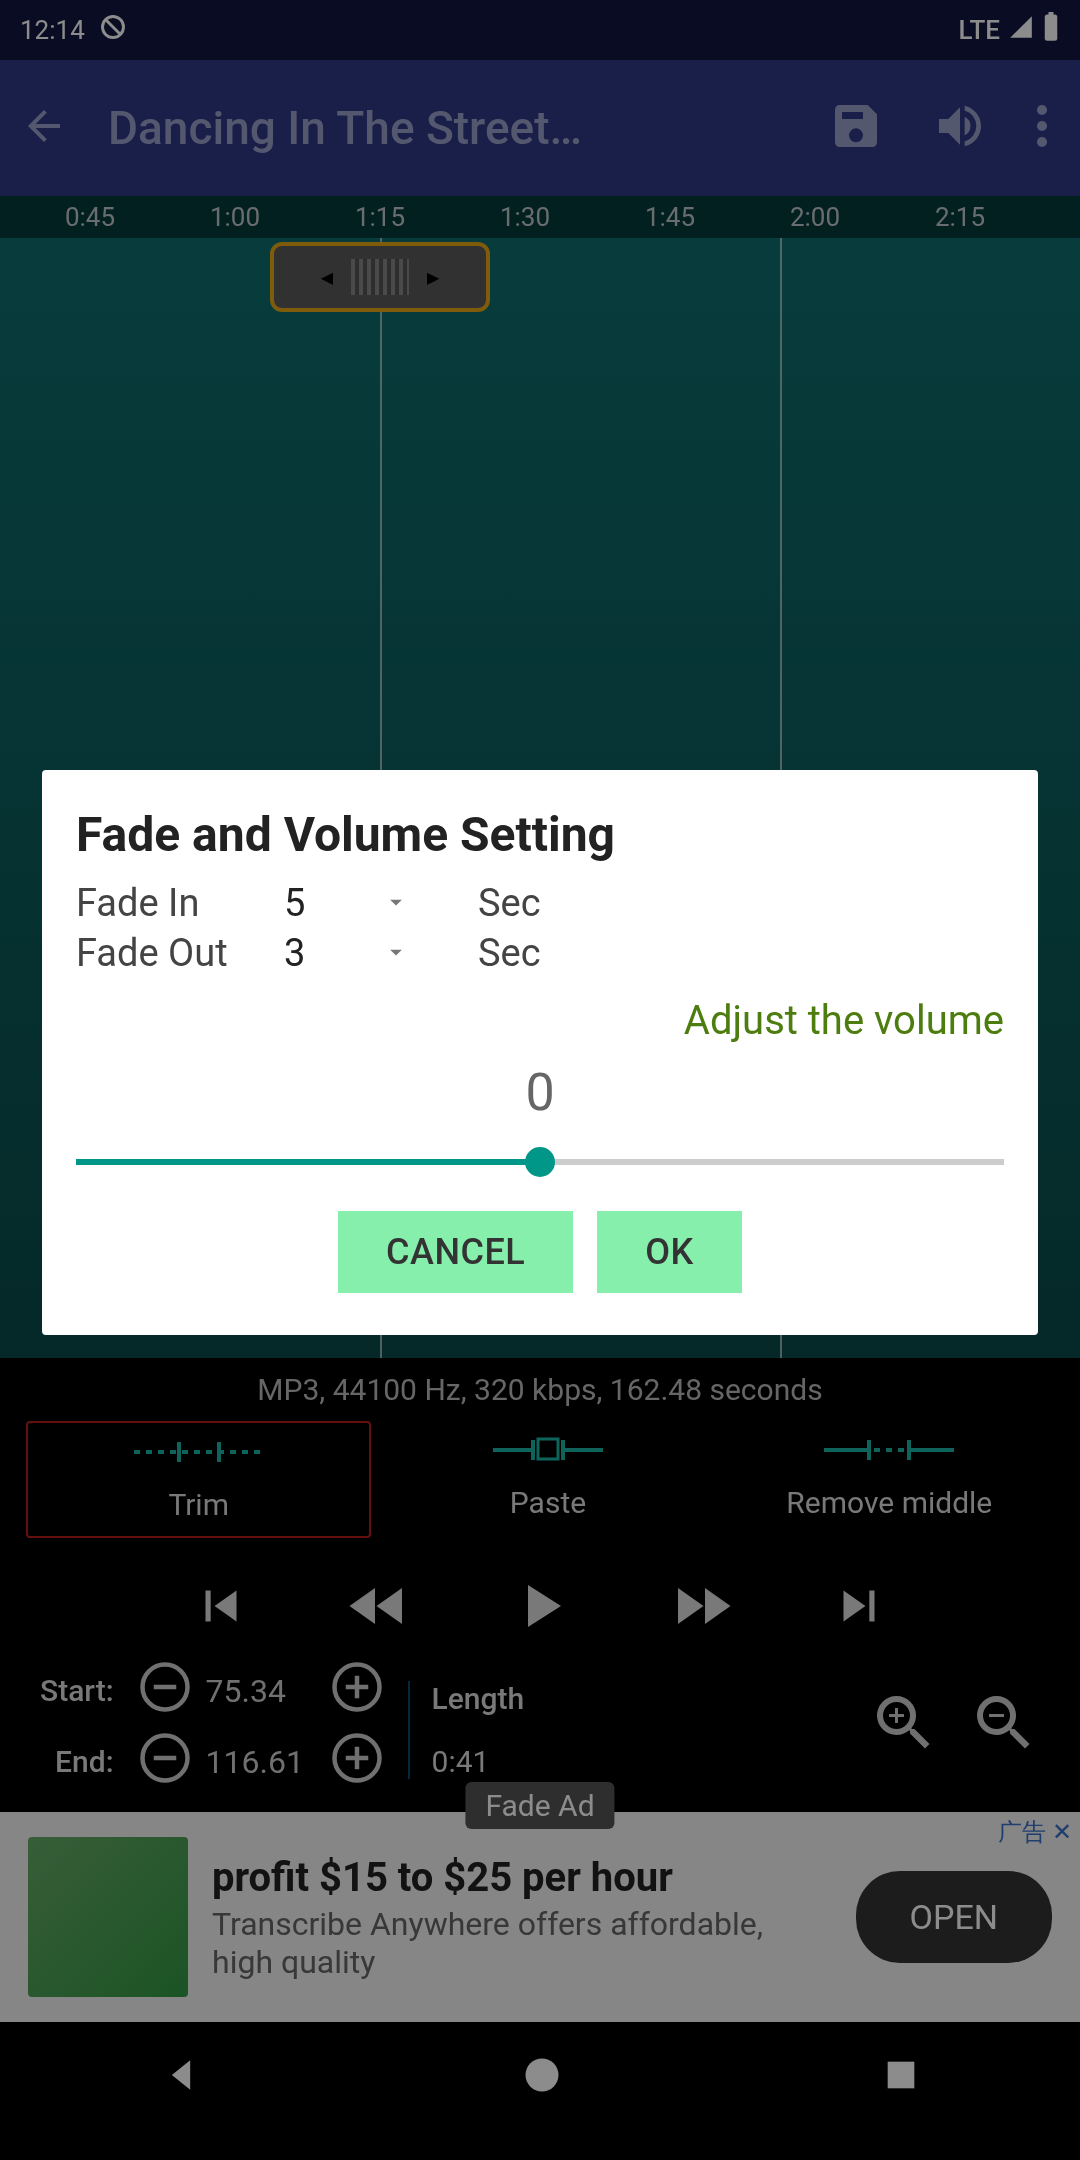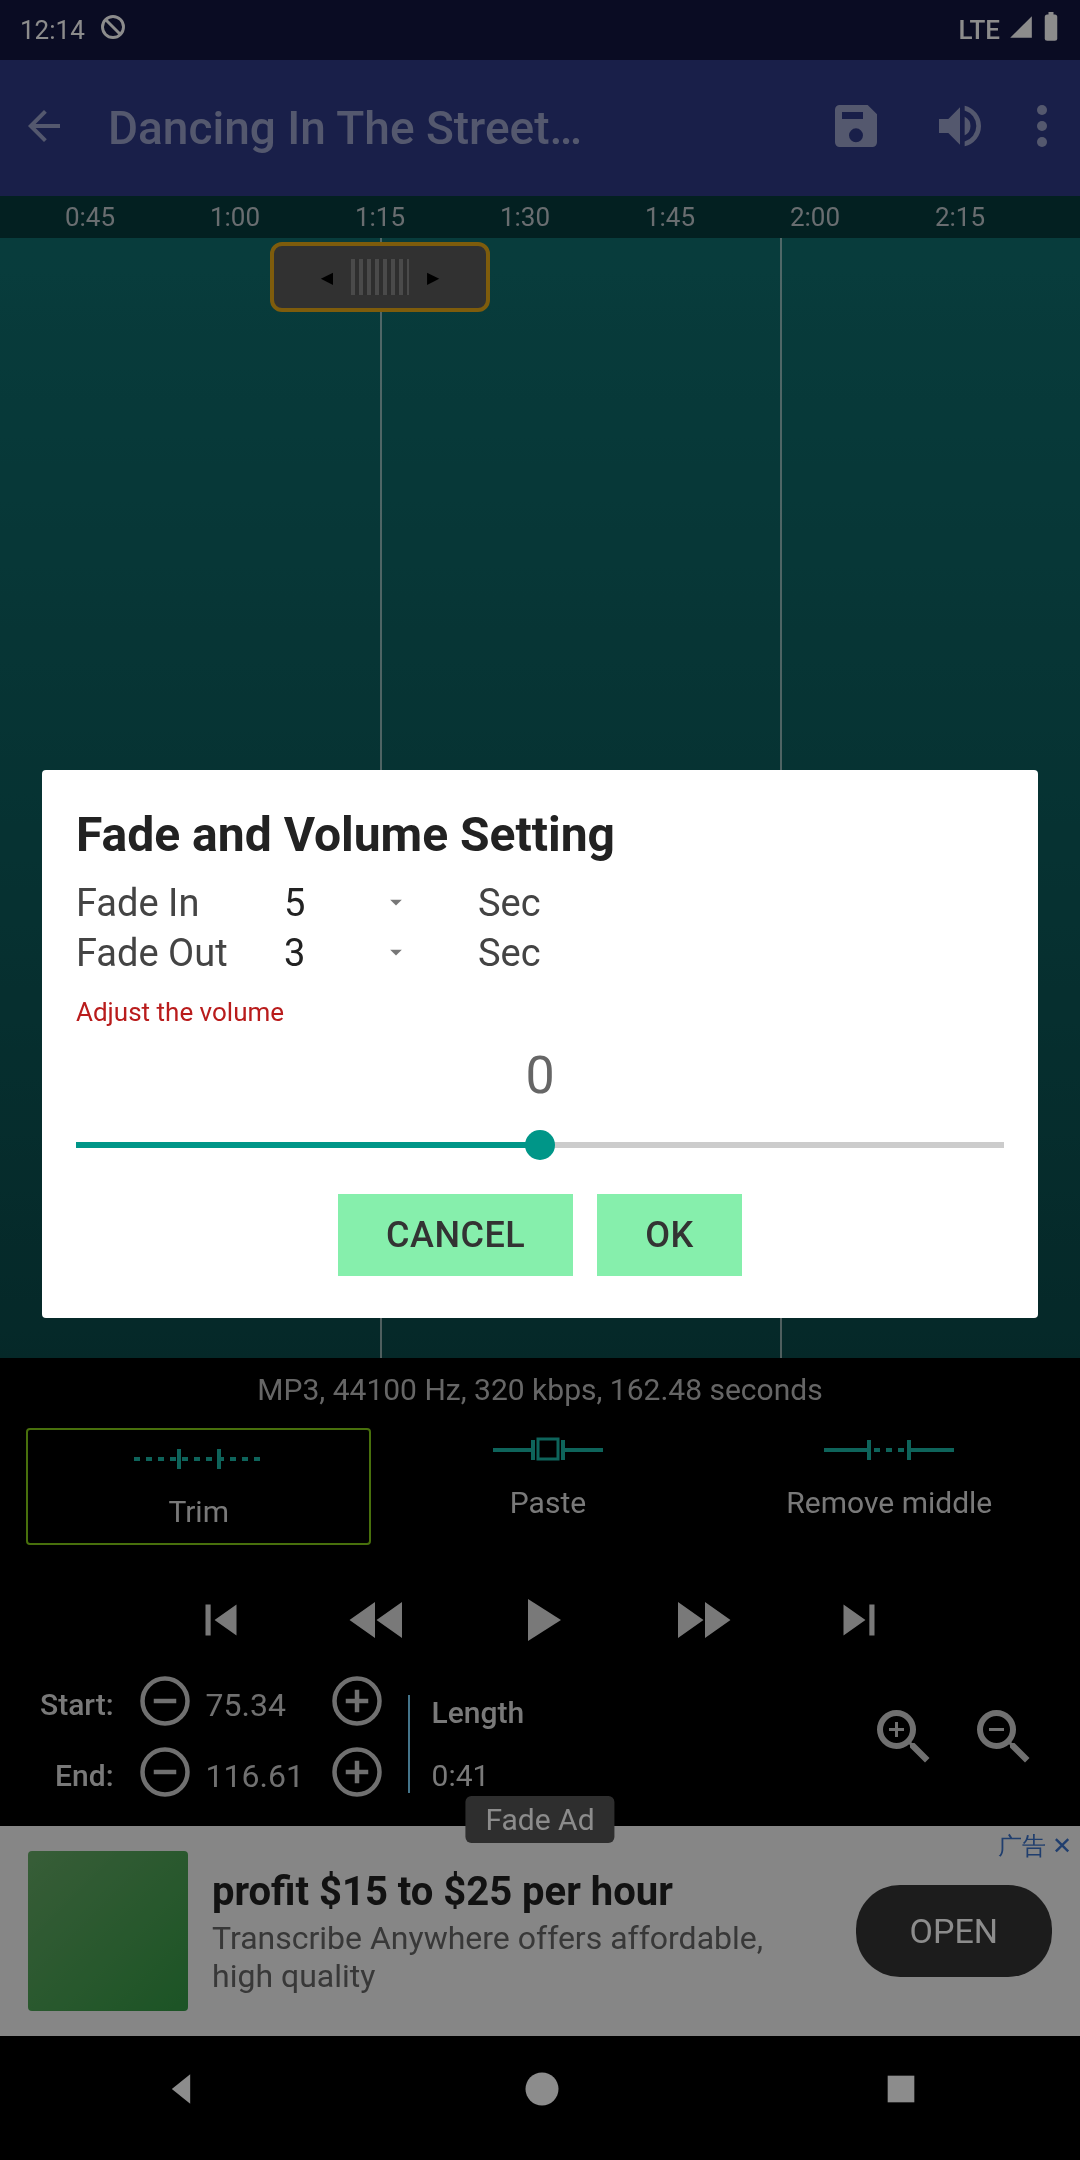--- a/index.html
+++ b/index.html
@@ -21,30 +21,30 @@
 .tick-lbl { position: absolute; color: #bfc6cc; font-size: 26px; transform: translateX(-50%); }
 .waveform-area { height: 1120px; background: linear-gradient(#0f6e6e, #0b5656 70%, #0a4a4a); position: relative; }
 .selection-handle { position: absolute; top: 4px; left: 270px; width: 220px; height: 70px; border: 4px solid #e6a817; border-radius: 12px; background: #5a5a5a; display: flex; align-items: center; justify-content: center; gap: 18px; }
 .selection-handle .grip { width: 58px; height: 36px; background: repeating-linear-gradient(90deg,#888,#888 4px,#555 4px,#555 8px); }
 .sel-bound { position: absolute; top: 0; bottom: 0; width: 2px; background: rgba(255,255,255,.55); }
 
 
 .file-info { text-align: center; color: #bbb; font-size: 30px; padding: 14px 0; }
 .mode-buttons { display: flex; gap: 0; padding: 0 20px 10px; }
 .mode-btn { flex: 1; text-align: center; color: #ddd; font-size: 30px; padding: 8px 0 14px; }
-.mode-btn.active { border: 2px solid #84cc16; border-radius: 4px; margin: 7px 6px; }
+.mode-btn.active { border: 2px solid #b91c1c; border-radius: 4px; margin: 0 6px; }
 .mode-icon { display: block; height: 40px; margin: 6px auto 10px; }
 .playback { display: flex; align-items: center; justify-content: center; gap: 90px; padding: 22px 0 14px; }
 .playback svg { fill: #ddd; }
 .range-controls { display: flex; align-items: center; gap: 14px; padding: 0 40px 20px; color: #ddd; font-size: 30px; }
 .range-col { display: grid; grid-template-columns: auto auto auto auto; gap: 10px 14px; align-items: center; }
 .range-col .lbl { text-align: right; font-weight: 500; padding-right: 10px; }
 .range-col .val { font-size: 32px; color: #ccc; min-width: 110px; }
 .circ-btn svg { fill: #ccc; }
-.len-col { margin-left: 10px; border-left: 2px solid #7dd3fc; padding-left: 22px; margin-top: 8px; }
+.len-col { margin-left: 10px; border-left: 2px solid #0c4a6e; padding-left: 22px; margin-top: 8px; }
 .zoom-col { display: flex; gap: 28px; margin-left: auto; }
 
 
 .ad-banner { height: 210px; background: #f4f4f4; display: flex; align-items: center; padding: 0 28px; gap: 24px; position: relative; }
 .ad-banner .thumb { width: 160px; height: 160px; background: linear-gradient(135deg,#6a6,#394); border-radius: 4px; }
 .ad-banner .text { flex: 1; }
 .ad-banner .headline { font-size: 40px; font-weight: 700; color: #222; }
 .ad-banner .sub { font-size: 32px; color: #666; margin-top: 4px; }
 .ad-banner .open-btn { background: #333; color: #fff; border-radius: 44px; padding: 26px 54px; font-size: 34px; font-weight: 400; text-align: center; }
 .ad-tag { position: absolute; top: -30px; left: 50%; transform: translateX(-50%); background: #555; color: #fff; padding: 6px 20px; border-radius: 6px; font-size: 30px; }
@@ -56,21 +56,21 @@
 
 
 .scrim { position: absolute; inset: 0; background: rgba(0,0,0,.45); }
 .dialog { position: absolute; top: 770px; left: 42px; right: 42px; background: #fff; border-radius: 4px; padding: 36px 34px 42px; }
 .dialog-title { font-size: 48px; font-weight: 700; color: #222; margin-bottom: 18px; }
 .fade-row { display: flex; align-items: center; gap: 28px; font-size: 38px; color: #444; margin: 6px 0; }
 .fade-row .label { width: 180px; }
 .fade-row .value { width: 70px; color: #222; }
 .fade-row .unit { margin-left: 40px; text-align: right; }
 .dropdown-caret svg { fill: #777; }
-.adjust-lbl { font-size: 26px; color: #b91c1c; margin-top: 22px; }
+.adjust-lbl { font-size: 40px; color: #4d7c0f; margin-top: 22px; text-align: right; }
 .vol-value { text-align: center; font-size: 52px; color: #666; margin-top: 18px; }
 .slider { position: relative; height: 60px; margin: 8px 0 16px; }
 .slider .track-active { position: absolute; top: 28px; left: 0; width: 50%; height: 6px; background: #009688; }
 .slider .track-rest { position: absolute; top: 28px; left: 50%; right: 0; height: 6px; background: #ccc; }
 .slider .thumb { position: absolute; top: 16px; left: 50%; width: 30px; height: 30px; background: #009688; border-radius: 50%; transform: translateX(-50%); }
 .dialog-buttons { display: flex; justify-content: center; gap: 24px; margin-top: 20px; }
 .dlg-btn { background: #86efac; color: #333; font-size: 36px; font-weight: 500; padding: 20px 48px; letter-spacing: .5px; border: none; }
 
 </style>
 </head>

